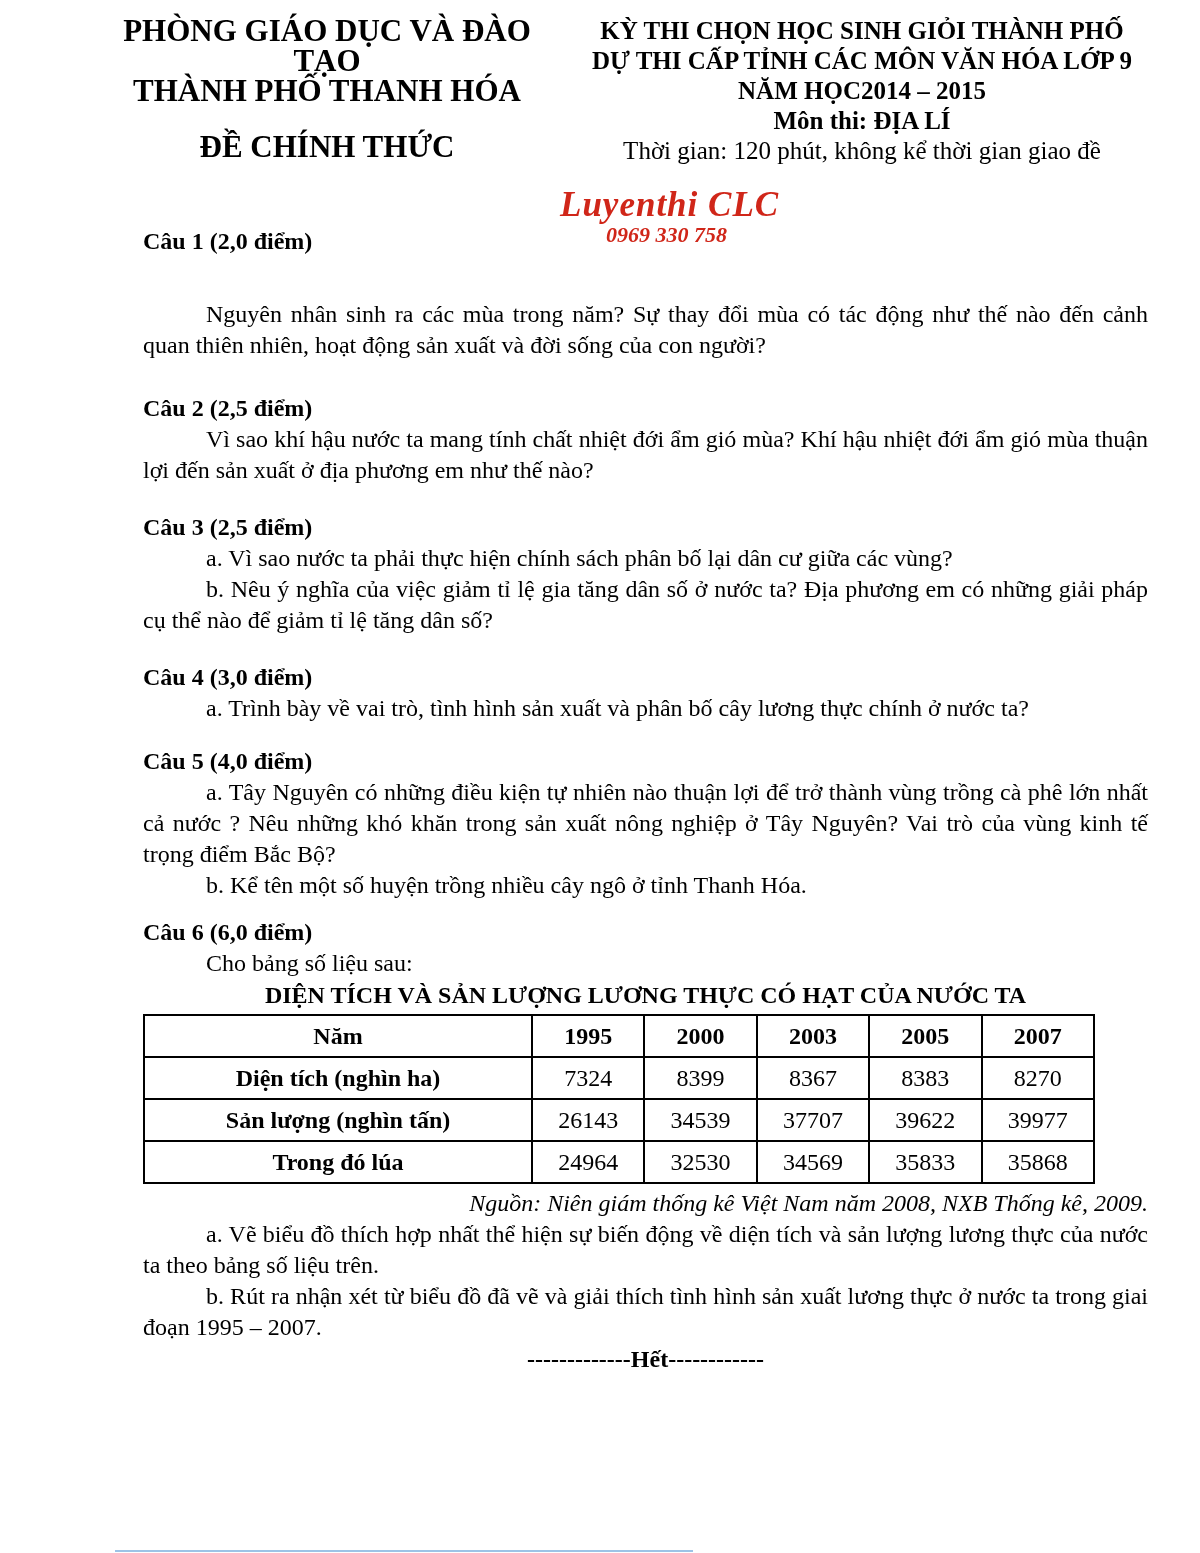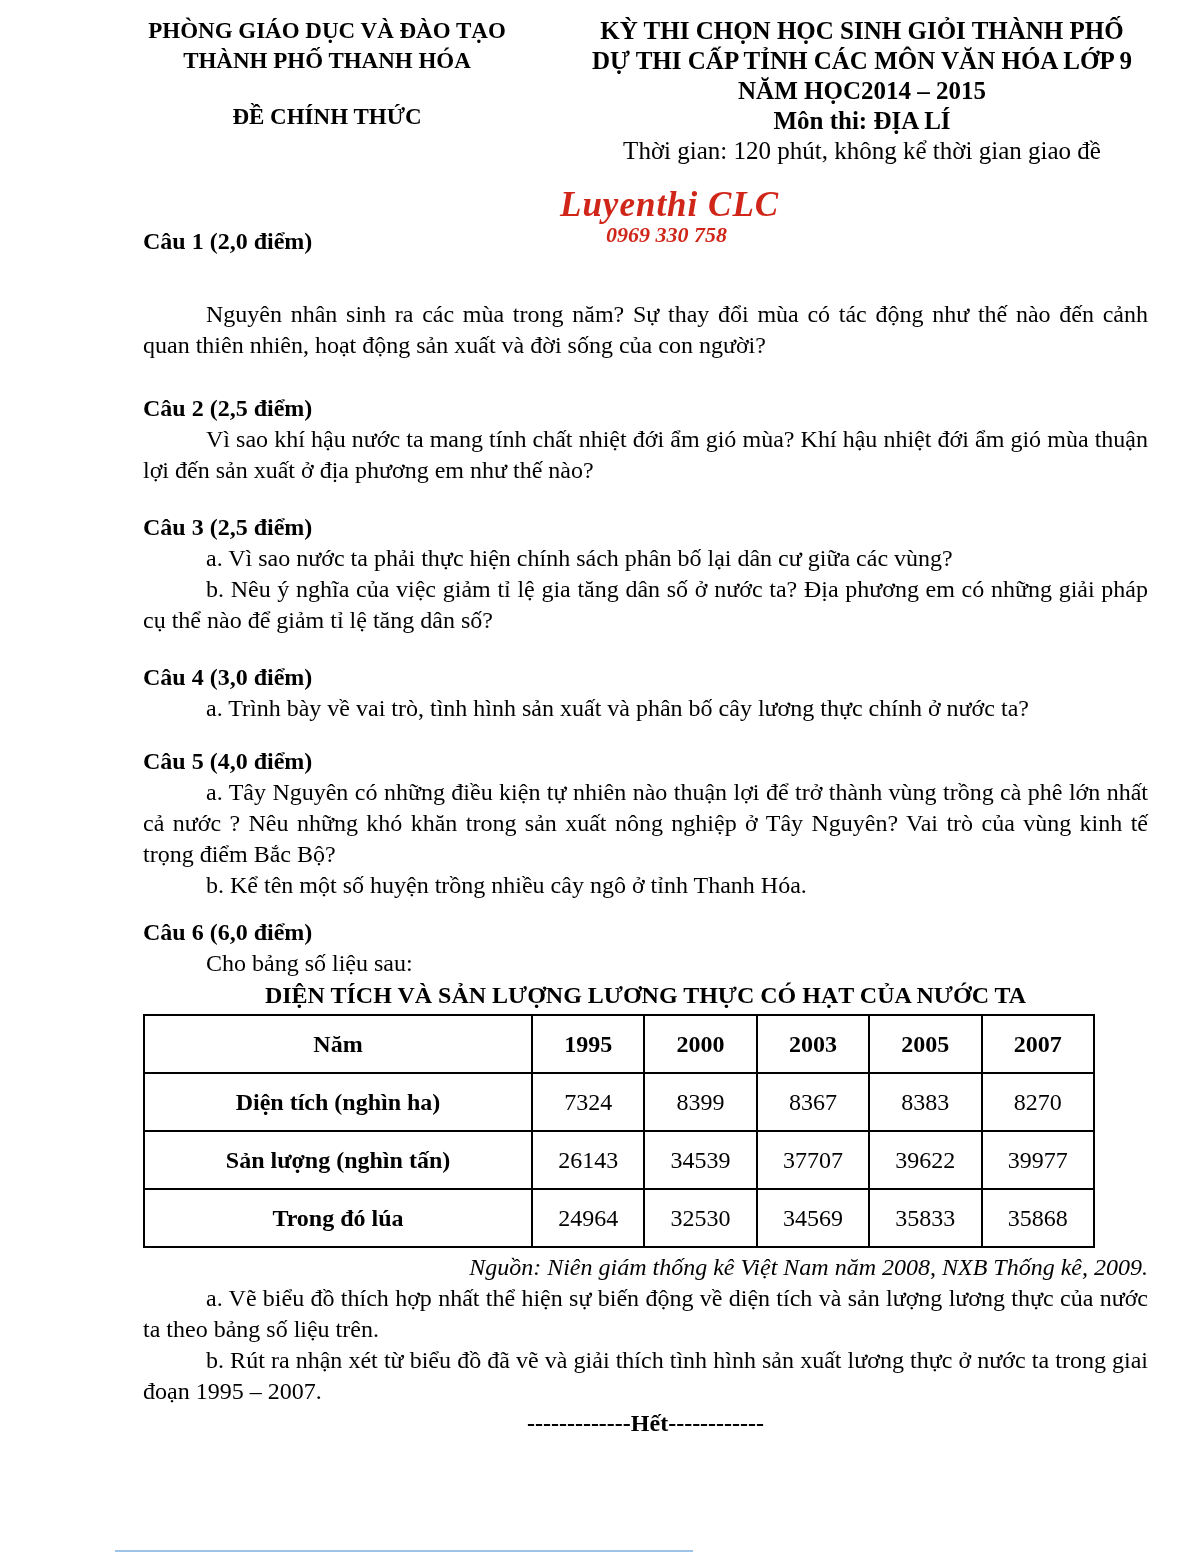--- a/index.html
+++ b/index.html
@@ -6,21 +6,21 @@
   html,body { background:#ffffff; }
   body {
     width:1200px; height:1553px;
     font-family:"Liberation Serif", serif;
     color:#000;
   }
   .page { position:relative; width:1200px; height:1553px; overflow:hidden; background:#fff; }
 
   
   .header { display:flex; align-items:flex-start; padding-top:16px; }
-  .issuer { width:430px; margin-left:112px; text-align:center; font-size:23px; line-height:30px; font-weight:bold; }
+  .issuer { width:430px; margin-left:112px; text-align:center; font-size:31px; line-height:30px; font-weight:bold; }
   .issuer .gap { height:26px; }
   .issuer .note { font-weight:normal; font-style:italic; }
   .exam-title { width:616px; margin-left:12px; text-align:center; font-size:25px; line-height:30px; font-weight:bold; }
   .exam-title .time { font-weight:normal; }
 
   
   .logo { position:absolute; left:560px; top:186px; width:280px; color:#d02619; font-style:italic; font-weight:bold; text-align:left; }
   .logo-name { font-size:35px; line-height:37px; letter-spacing:1px; }
   .logo-phone { font-size:22px; line-height:23px; margin-left:46px; }
 
@@ -34,21 +34,21 @@
   .mt-p1 { margin-top:42px; }
   .mt-c2 { margin-top:32px; }
   .mt-c3 { margin-top:26px; }
   .mt-c4 { margin-top:26px; }
   .mt-c5 { margin-top:22px; }
   .mt-c6 { margin-top:16px; }
 
   
   .tbl-title { text-align:center; font-weight:bold; margin-top:1px; }
   table.data { border-collapse:collapse; width:952px; margin-top:3px; table-layout:fixed; }
-  table.data td { border:2px solid #000; text-align:center; height:58px; font-size:24px; padding:0 4px; }
+  table.data td { border:2px solid #000; text-align:center; height:42px; font-size:24px; padding:0 4px; }
   table.data td.lbl { font-weight:bold; }
   table.data td.year { font-weight:bold; }
   table.data col.c0 { width:388px; }
 
   .source { text-align:right; font-style:italic; margin-top:4px; }
   .end-marker { text-align:center; font-weight:bold; margin-top:1px; }
 
   .bottom-line { position:absolute; left:115px; bottom:1px; width:578px; height:2px; background:#9dc3e6; }
 </style>
 </head>

